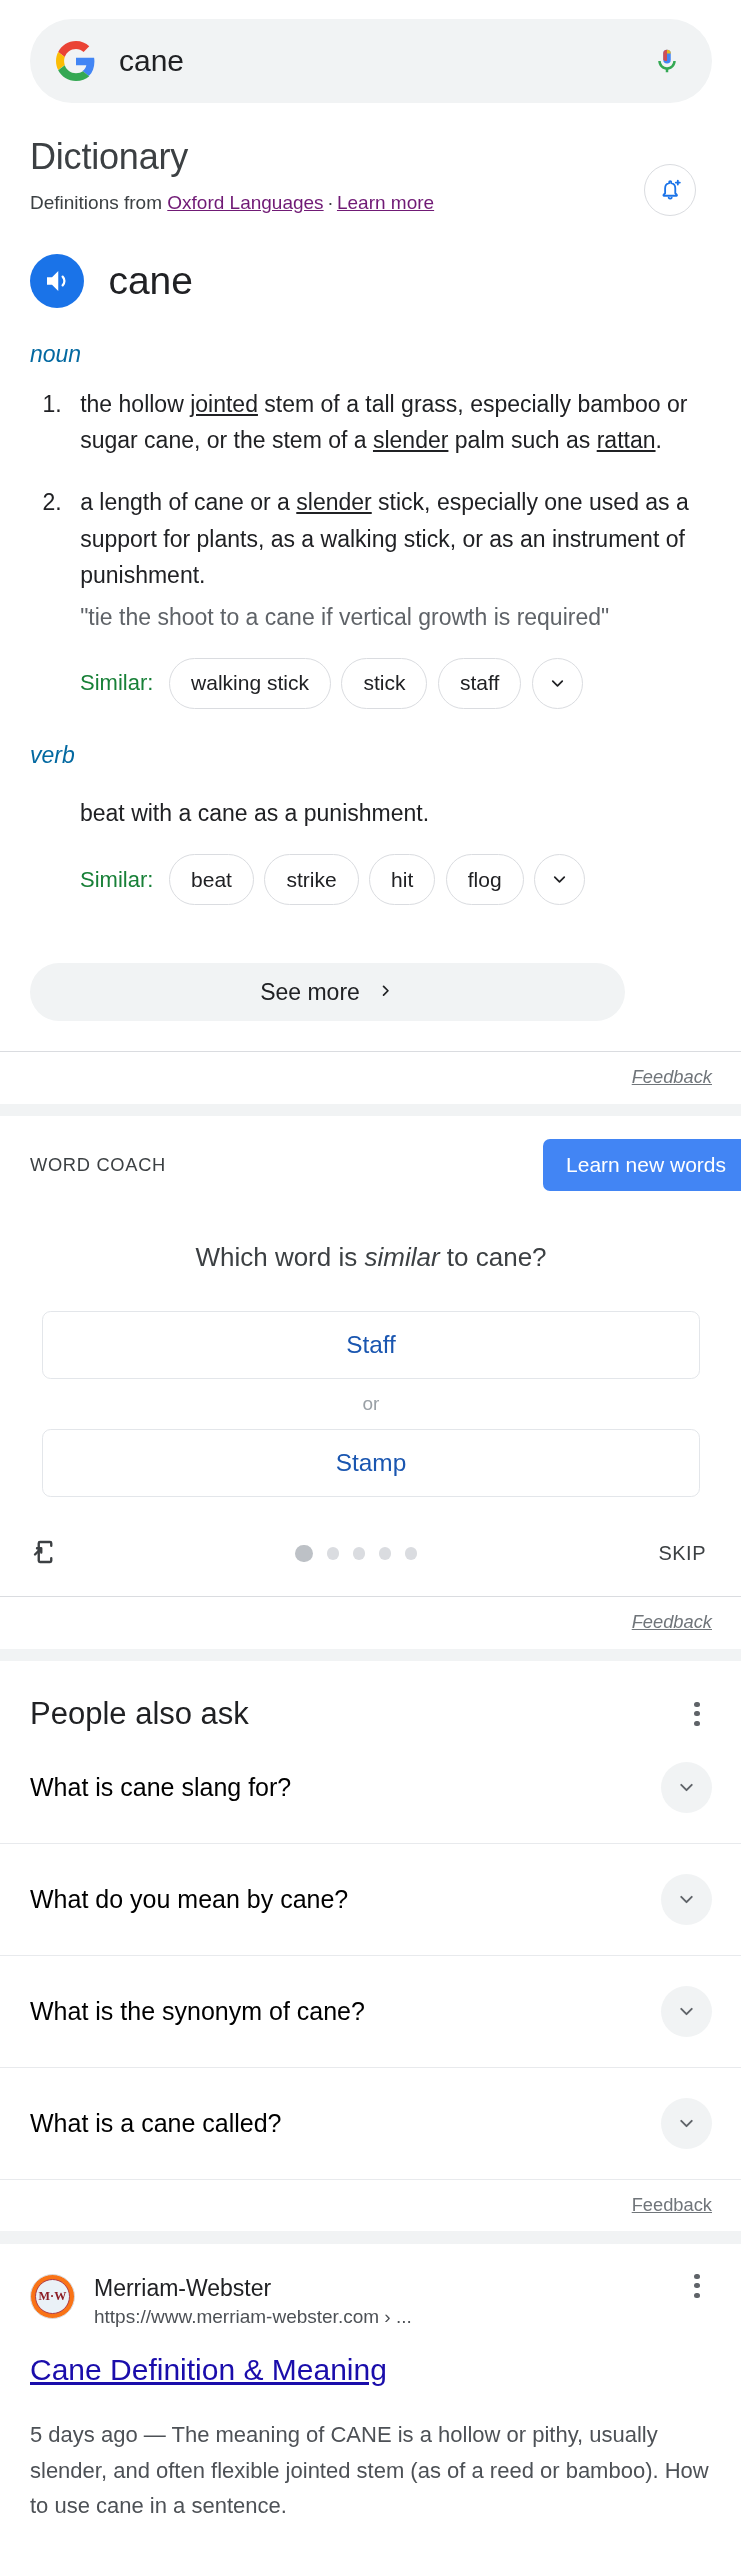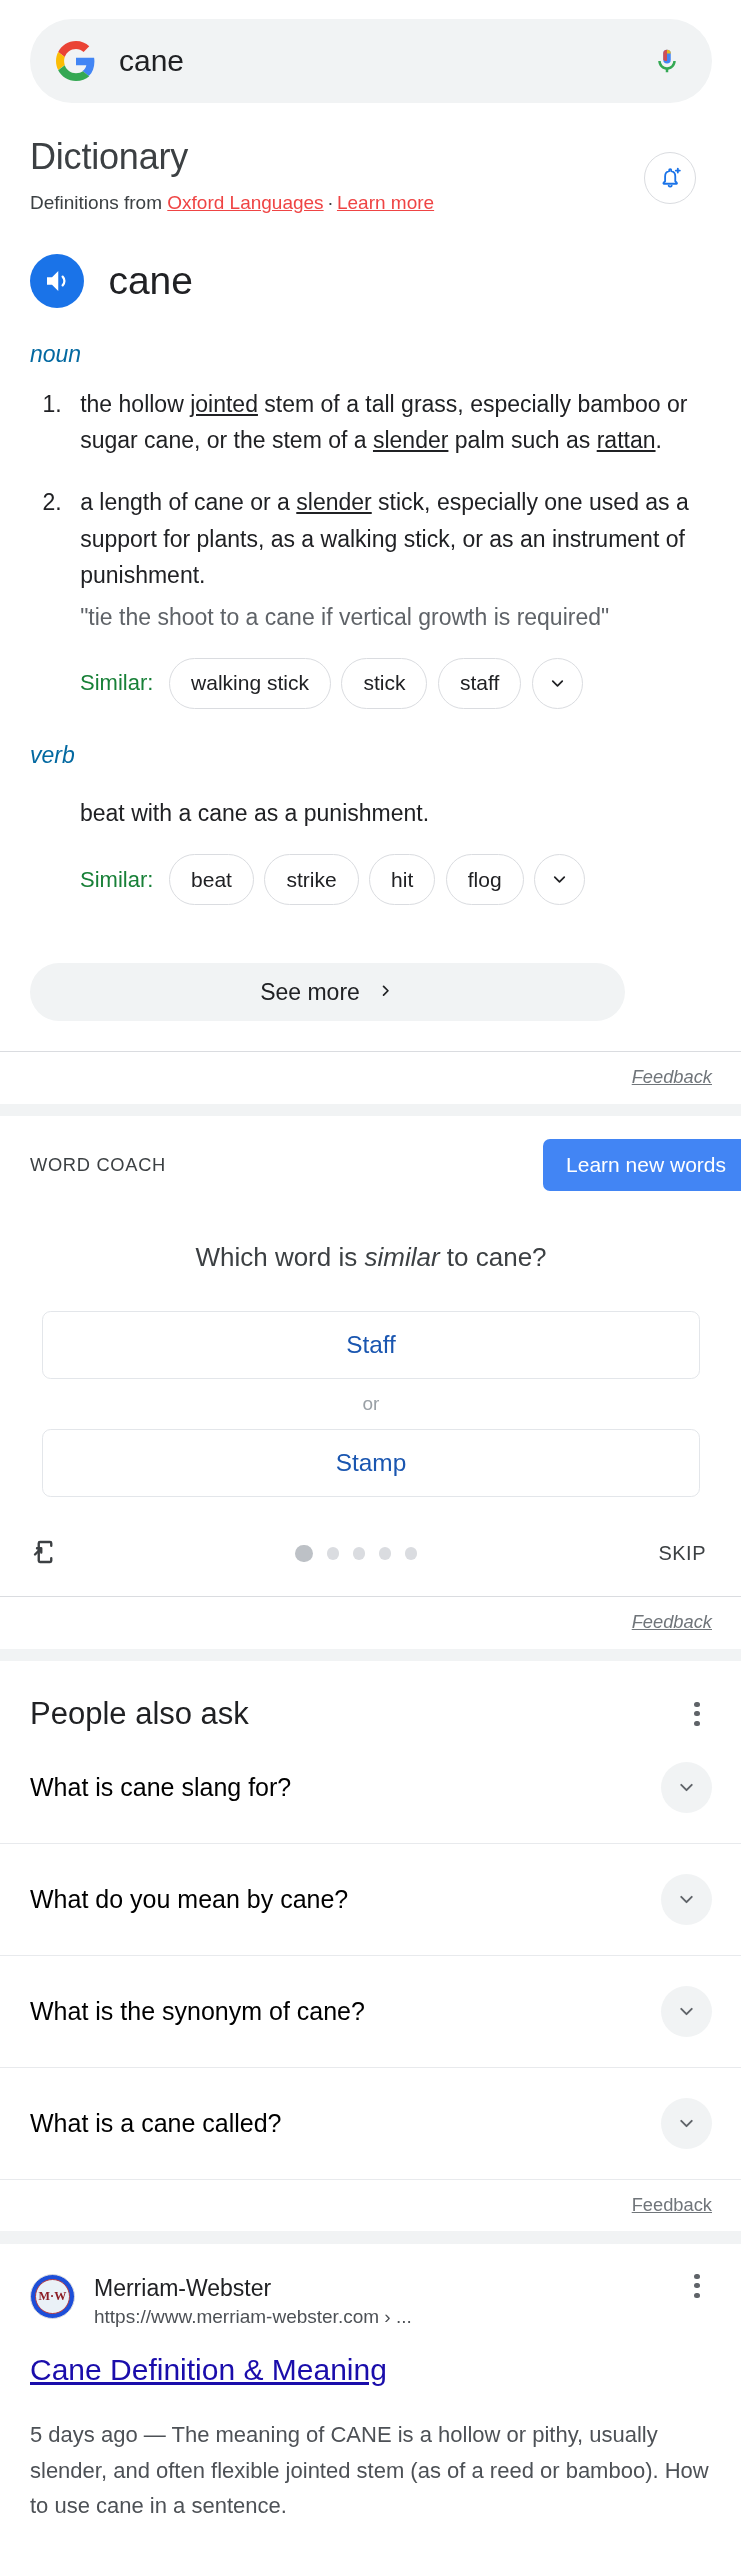--- a/index.html
+++ b/index.html
@@ -39,38 +39,38 @@
 
   
   .block { background: #ffffff; }
   .gap { height: 12.2px; background: #f1f3f4; }
   .hr { height: 0.9px; background: #dadce0; margin: 0; }
 
   
   .dict-head {
     padding: 33px 46px 0 30px;
     display: flex;
-    align-items: center;
+    align-items: flex-end;
     justify-content: space-between;
     gap: 8px;
   }
   .dict-title {
     font-size: 36px;
     line-height: 1.15;
     color: #3c4043;
     font-weight: 400;
     letter-spacing: -0.2px;
   }
   .dict-sub {
     font-size: 19px;
     color: #3c4043;
     margin-top: 12.2px;
     line-height: 1.4;
   }
-  .dict-sub a { color: #ef4444; }
+  .dict-sub a { color: #701a75; }
   .dict-sub .sep { text-decoration: none; padding: 0 3.5px; }
   .bell-btn {
     width: 52px; height: 52px;
     border-radius: 50%;
     border: 0.9px solid #dadce0;
     background: #fff;
     display: flex; align-items: center; justify-content: center;
     flex: 0 0 52px;
     margin-top: 3.5px;
   }
@@ -283,21 +283,21 @@
     flex: 0 0 51px;
   }
 
   
   .res { padding: 30px 30px 0 30px; }
   .res-top { display: flex; align-items: flex-start; }
   .favicon {
     width: 45px; height: 45px; flex: 0 0 45px;
     border-radius: 50%;
     border: 0.9px solid #dadce0;
-    background: #1d4ed8;
+    background: #f97316;
     display: flex; align-items: center; justify-content: center;
     margin-right: 19px;
   }
   .favicon .mw {
     font-size: 12.2px;
     color: #8c1c24;
     font-weight: bold;
     font-family: "Liberation Serif", serif;
     border: 1.3px solid #b03a44;
     border-radius: 50%;

